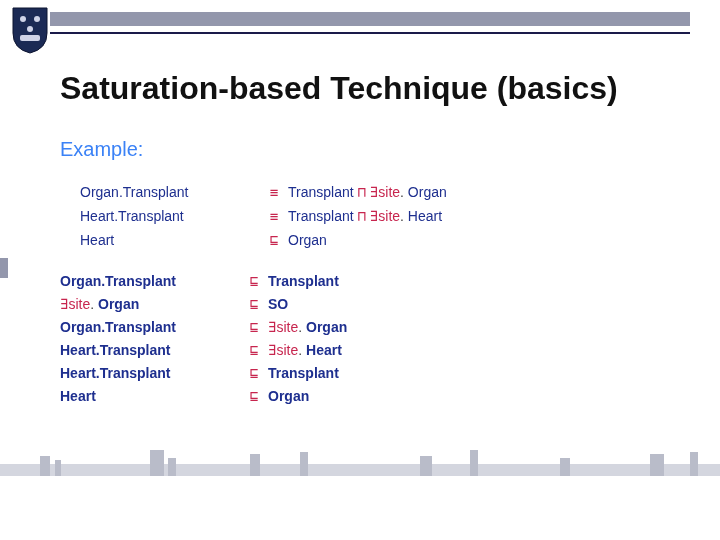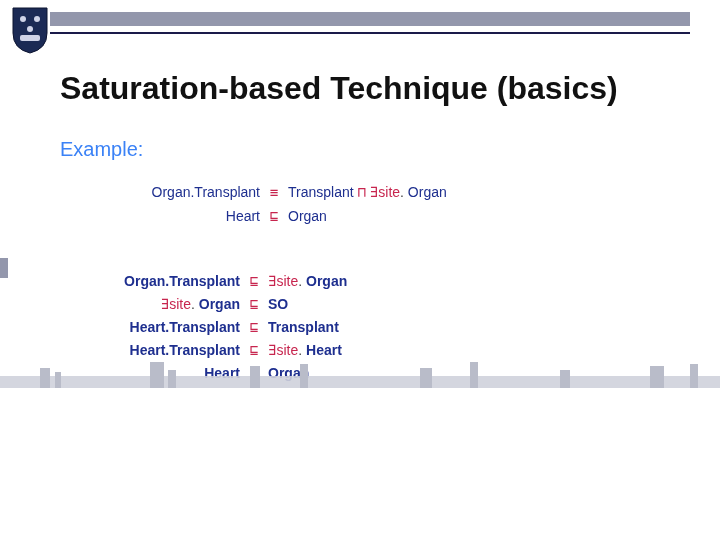--- a/index.html
+++ b/index.html
@@ -1,26 +1,26 @@
 <!DOCTYPE html>
 <html><head>
 <meta charset="utf-8">
 <style>
   html,body{margin:0;padding:0;width:720px;height:540px;background:#fff;font-family:Arial,Helvetica,sans-serif;overflow:hidden}
-  .slide{position:relative;width:720px;height:388px}
+  .slide{position:relative;width:720px;height:476px}
   .topbar{position:absolute;top:12px;left:50px;right:30px;height:14px;background:#9397ac}
   .underline{position:absolute;top:32px;left:50px;right:30px;height:0;border-top:2px solid #1a1a4a}
   .logo{position:absolute;top:5px;left:10px;width:40px;height:50px}
   .logo svg{width:40px;height:50px}
   .title{position:absolute;top:70px;left:60px;right:20px;font-size:32px;font-weight:bold;color:#111}
   .subtitle{position:absolute;top:138px;left:60px;font-size:20px;color:#3b82f6}
   .block1{position:absolute;top:180px;left:80px;font-size:14px;line-height:24px}
   .block2{position:absolute;top:270px;left:60px;font-size:14px;line-height:23px}
   .row{white-space:nowrap}
-  .cell-l{display:inline-block;width:180px;text-align:right;vertical-align:top}
+  .cell-l{display:inline-block;width:180px;vertical-align:top}
   .cell-op{display:inline-block;width:28px;text-align:center;vertical-align:top}
   .cell-r{display:inline-block;text-align:left;vertical-align:top}
   .op{color:#c7254e;font-family:"Lucida Console",Consolas,monospace}
   .rel{color:#c7254e}
   .cls{color:#1e2f8f}
   .nc{color:#1e2f8f;font-weight:bold}
   .plain{color:#444}
   .leftstub{position:absolute;top:258px;left:0;width:8px;height:20px;background:#9397ac}
   .skyline{position:absolute;left:0;right:0;bottom:0;height:28px}
   .skyline .band{position:absolute;left:0;right:0;bottom:0;height:12px;background:#cfd1db;opacity:.9}
@@ -40,27 +40,29 @@
       <circle cx="20" cy="24" r="3" fill="#cfd3e8"></circle>
       <rect x="10" y="30" width="20" height="6" rx="2" fill="#cfd3e8"></rect>
     </svg>
   </div>
   <div class="title">Saturation-based Technique (basics)</div>
   <div class="subtitle">Example:</div>
   <div class="leftstub"></div>
 
   <div class="block1" id="block1">
       <div class="row"><span class="cell-l"><span class="cls">Organ.Transplant</span></span><span class="cell-op"><span class="op">≡</span></span><span class="cell-r"><span class="cls">Transplant</span> <span class="op">⊓</span> <span class="op">∃</span><span class="rel">site</span><span class="plain">. </span><span class="cls">Organ</span></span></div>
+      <div class="row"><span class="cell-l"><span class="cls">Heart.Transplant</span></span><span class="cell-op"><span class="op">≡</span></span><span class="cell-r"><span class="cls">Transplant</span> <span class="op">⊓</span> <span class="op">∃</span><span class="rel">site</span><span class="plain">. </span><span class="cls">Heart</span></span></div>
       <div class="row"><span class="cell-l"><span class="cls">Heart</span></span><span class="cell-op"><span class="op">⊑</span></span><span class="cell-r"><span class="cls">Organ</span></span></div>
     </div>
   <div class="block2" id="block2">
+      <div class="row"><span class="cell-l"><span class="nc">Organ.Transplant</span></span><span class="cell-op"><span class="op">⊑</span></span><span class="cell-r"><span class="nc">Transplant</span></span></div>
+      <div class="row"><span class="cell-l"><span class="op">∃</span><span class="rel">site</span><span class="plain">. </span><span class="nc">Organ</span></span><span class="cell-op"><span class="op">⊑</span></span><span class="cell-r"><span class="nc">SO</span></span></div>
       <div class="row"><span class="cell-l"><span class="nc">Organ.Transplant</span></span><span class="cell-op"><span class="op">⊑</span></span><span class="cell-r"><span class="op">∃</span><span class="rel">site</span><span class="plain">. </span><span class="nc">Organ</span></span></div>
-      <div class="row"><span class="cell-l"><span class="op">∃</span><span class="rel">site</span><span class="plain">. </span><span class="nc">Organ</span></span><span class="cell-op"><span class="op">⊑</span></span><span class="cell-r"><span class="nc">SO</span></span></div>
+      <div class="row"><span class="cell-l"><span class="nc">Heart.Transplant</span></span><span class="cell-op"><span class="op">⊑</span></span><span class="cell-r"><span class="op">∃</span><span class="rel">site</span><span class="plain">. </span><span class="nc">Heart</span></span></div>
       <div class="row"><span class="cell-l"><span class="nc">Heart.Transplant</span></span><span class="cell-op"><span class="op">⊑</span></span><span class="cell-r"><span class="nc">Transplant</span></span></div>
-      <div class="row"><span class="cell-l"><span class="nc">Heart.Transplant</span></span><span class="cell-op"><span class="op">⊑</span></span><span class="cell-r"><span class="op">∃</span><span class="rel">site</span><span class="plain">. </span><span class="nc">Heart</span></span></div>
       <div class="row"><span class="cell-l"><span class="nc">Heart</span></span><span class="cell-op"><span class="op">⊑</span></span><span class="cell-r"><span class="nc">Organ</span></span></div>
     </div>
 
   <div class="skyline">
     <div class="band"></div>
     <div class="b" style="left:40px;width:10px;height:20px"></div>
     <div class="b" style="left:55px;width:6px;height:16px"></div>
     <div class="b" style="left:150px;width:14px;height:26px"></div>
     <div class="b" style="left:168px;width:8px;height:18px"></div>
     <div class="b" style="left:250px;width:10px;height:22px"></div>

